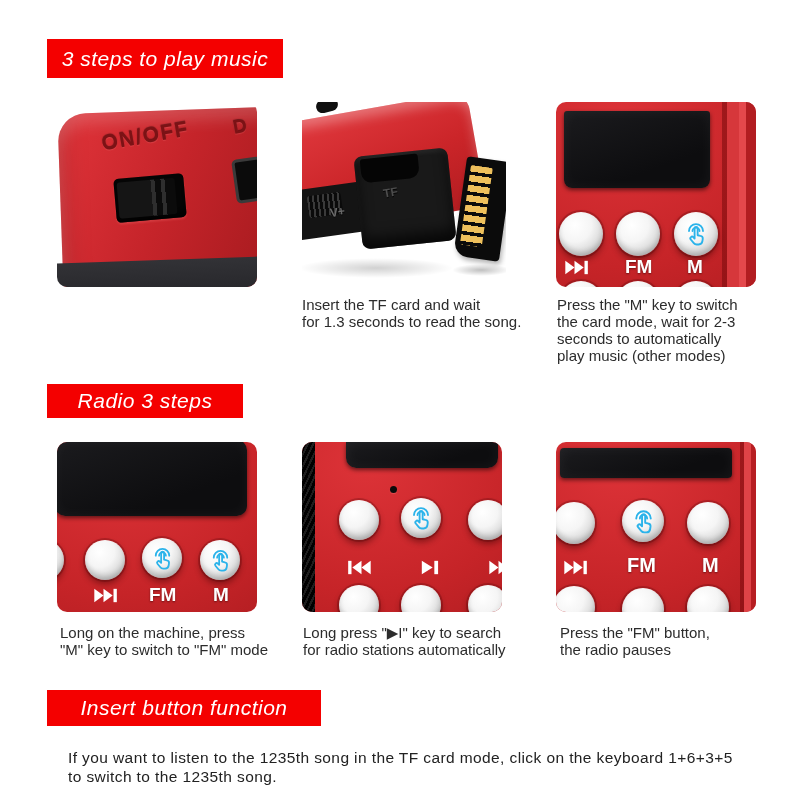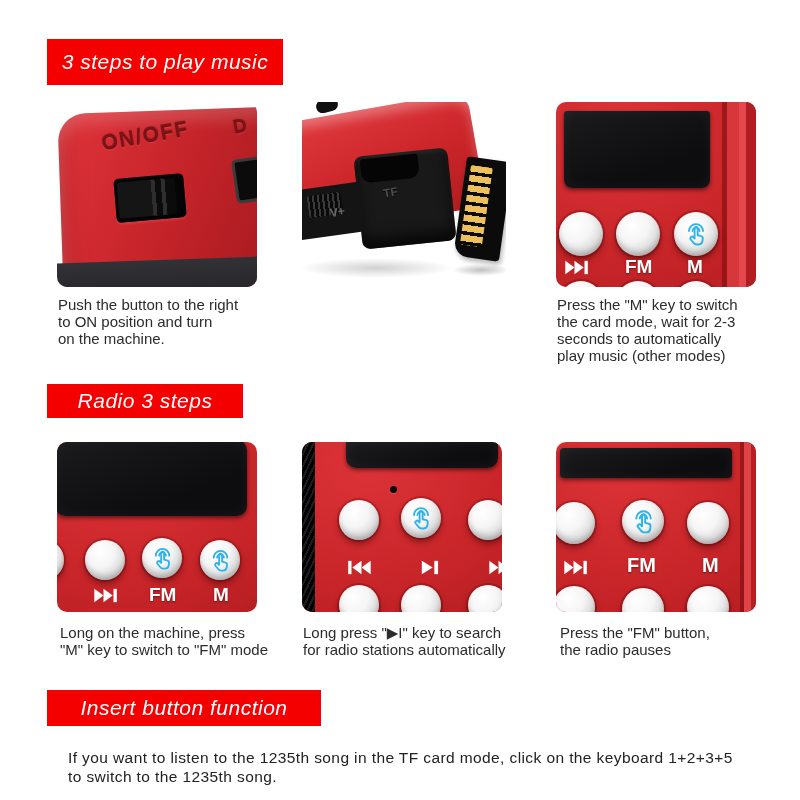--- a/index.html
+++ b/index.html
@@ -3,21 +3,21 @@
 <meta charset="utf-8">
 <style>
   html,body { margin:0; padding:0; background:#ffffff; }
   .page { position:relative; width:800px; height:800px; background:#fff; overflow:hidden;
           font-family:"Liberation Sans", sans-serif; }
 
   
   .banner { position:absolute; background:#f40000; color:#fff; font-style:italic;
             display:flex; align-items:center; justify-content:center;
             letter-spacing:.5px; font-size:21px; }
-  #banner-music  { left:47px; top:39px;  width:236px; height:46px; }
+  #banner-music  { left:47px; top:39px;  width:236px; height:39px; }
   #banner-radio  { left:47px; top:384px; width:196px; height:34px; }
   #banner-number { left:47px; top:690px; width:274px; height:36px; }
 
   
   .photo { position:absolute; width:200px; border-radius:10px; overflow:hidden; background:#fff; }
   .row1 { top:102px; height:185px; }
   .row2 { top:442px; height:170px; }
   .col1 { left:57px; } .col2 { left:302px; } .col3 { left:556px; }
   #photo2 { width:204px; }
   .redface { background:radial-gradient(140% 140% at 32% 12%, #dd3338 0%, #c62428 55%, #a81a1e 100%); }
@@ -208,30 +208,29 @@
           <rect x="24" y="1" width="4" height="16"></rect>
         </svg>
       </div>
     <div class="devlbl" style="left:71px; top:112px; font-size:20px;">FM</div>
     <div class="devlbl" style="left:146px; top:112px; font-size:20px;">M</div>
     <div class="pbtn" style="left:-3px; top:144px; width:42px; height:42px;"></div>
     <div class="pbtn" style="left:66px; top:146px; width:42px; height:42px;"></div>
     <div class="pbtn" style="left:131px; top:144px; width:42px; height:42px;"></div>
   </div>
 
-  <div class="caption" id="cap1">Push the button to the right
-to ON position and turn
-on the machine.</div>
+  <div class="caption" id="cap2">Insert the TF card and wait
+for 1.3 seconds to read the song.</div>
   <div class="caption" id="cap3">Press the "M" key to switch
 the card mode, wait for 2-3
 seconds to automatically
 play music (other modes)</div>
   <div class="caption" id="cap4">Long on the machine, press
 "M" key to switch to "FM" mode</div>
   <div class="caption" id="cap5">Long press "▶I" key to search
 for radio stations automatically</div>
   <div class="caption" id="cap6">Press the "FM" button,
 the radio pauses</div>
 
-  <div id="number-text">If you want to listen to the 1235th song in the TF card mode, click on the keyboard 1+2+3+5
+  <div id="number-text">If you want to listen to the 1235th song in the TF card mode, click on the keyboard 1+6+3+5
 to switch to the 1235th song.</div>
 
 </div>
 
 </body></html>

